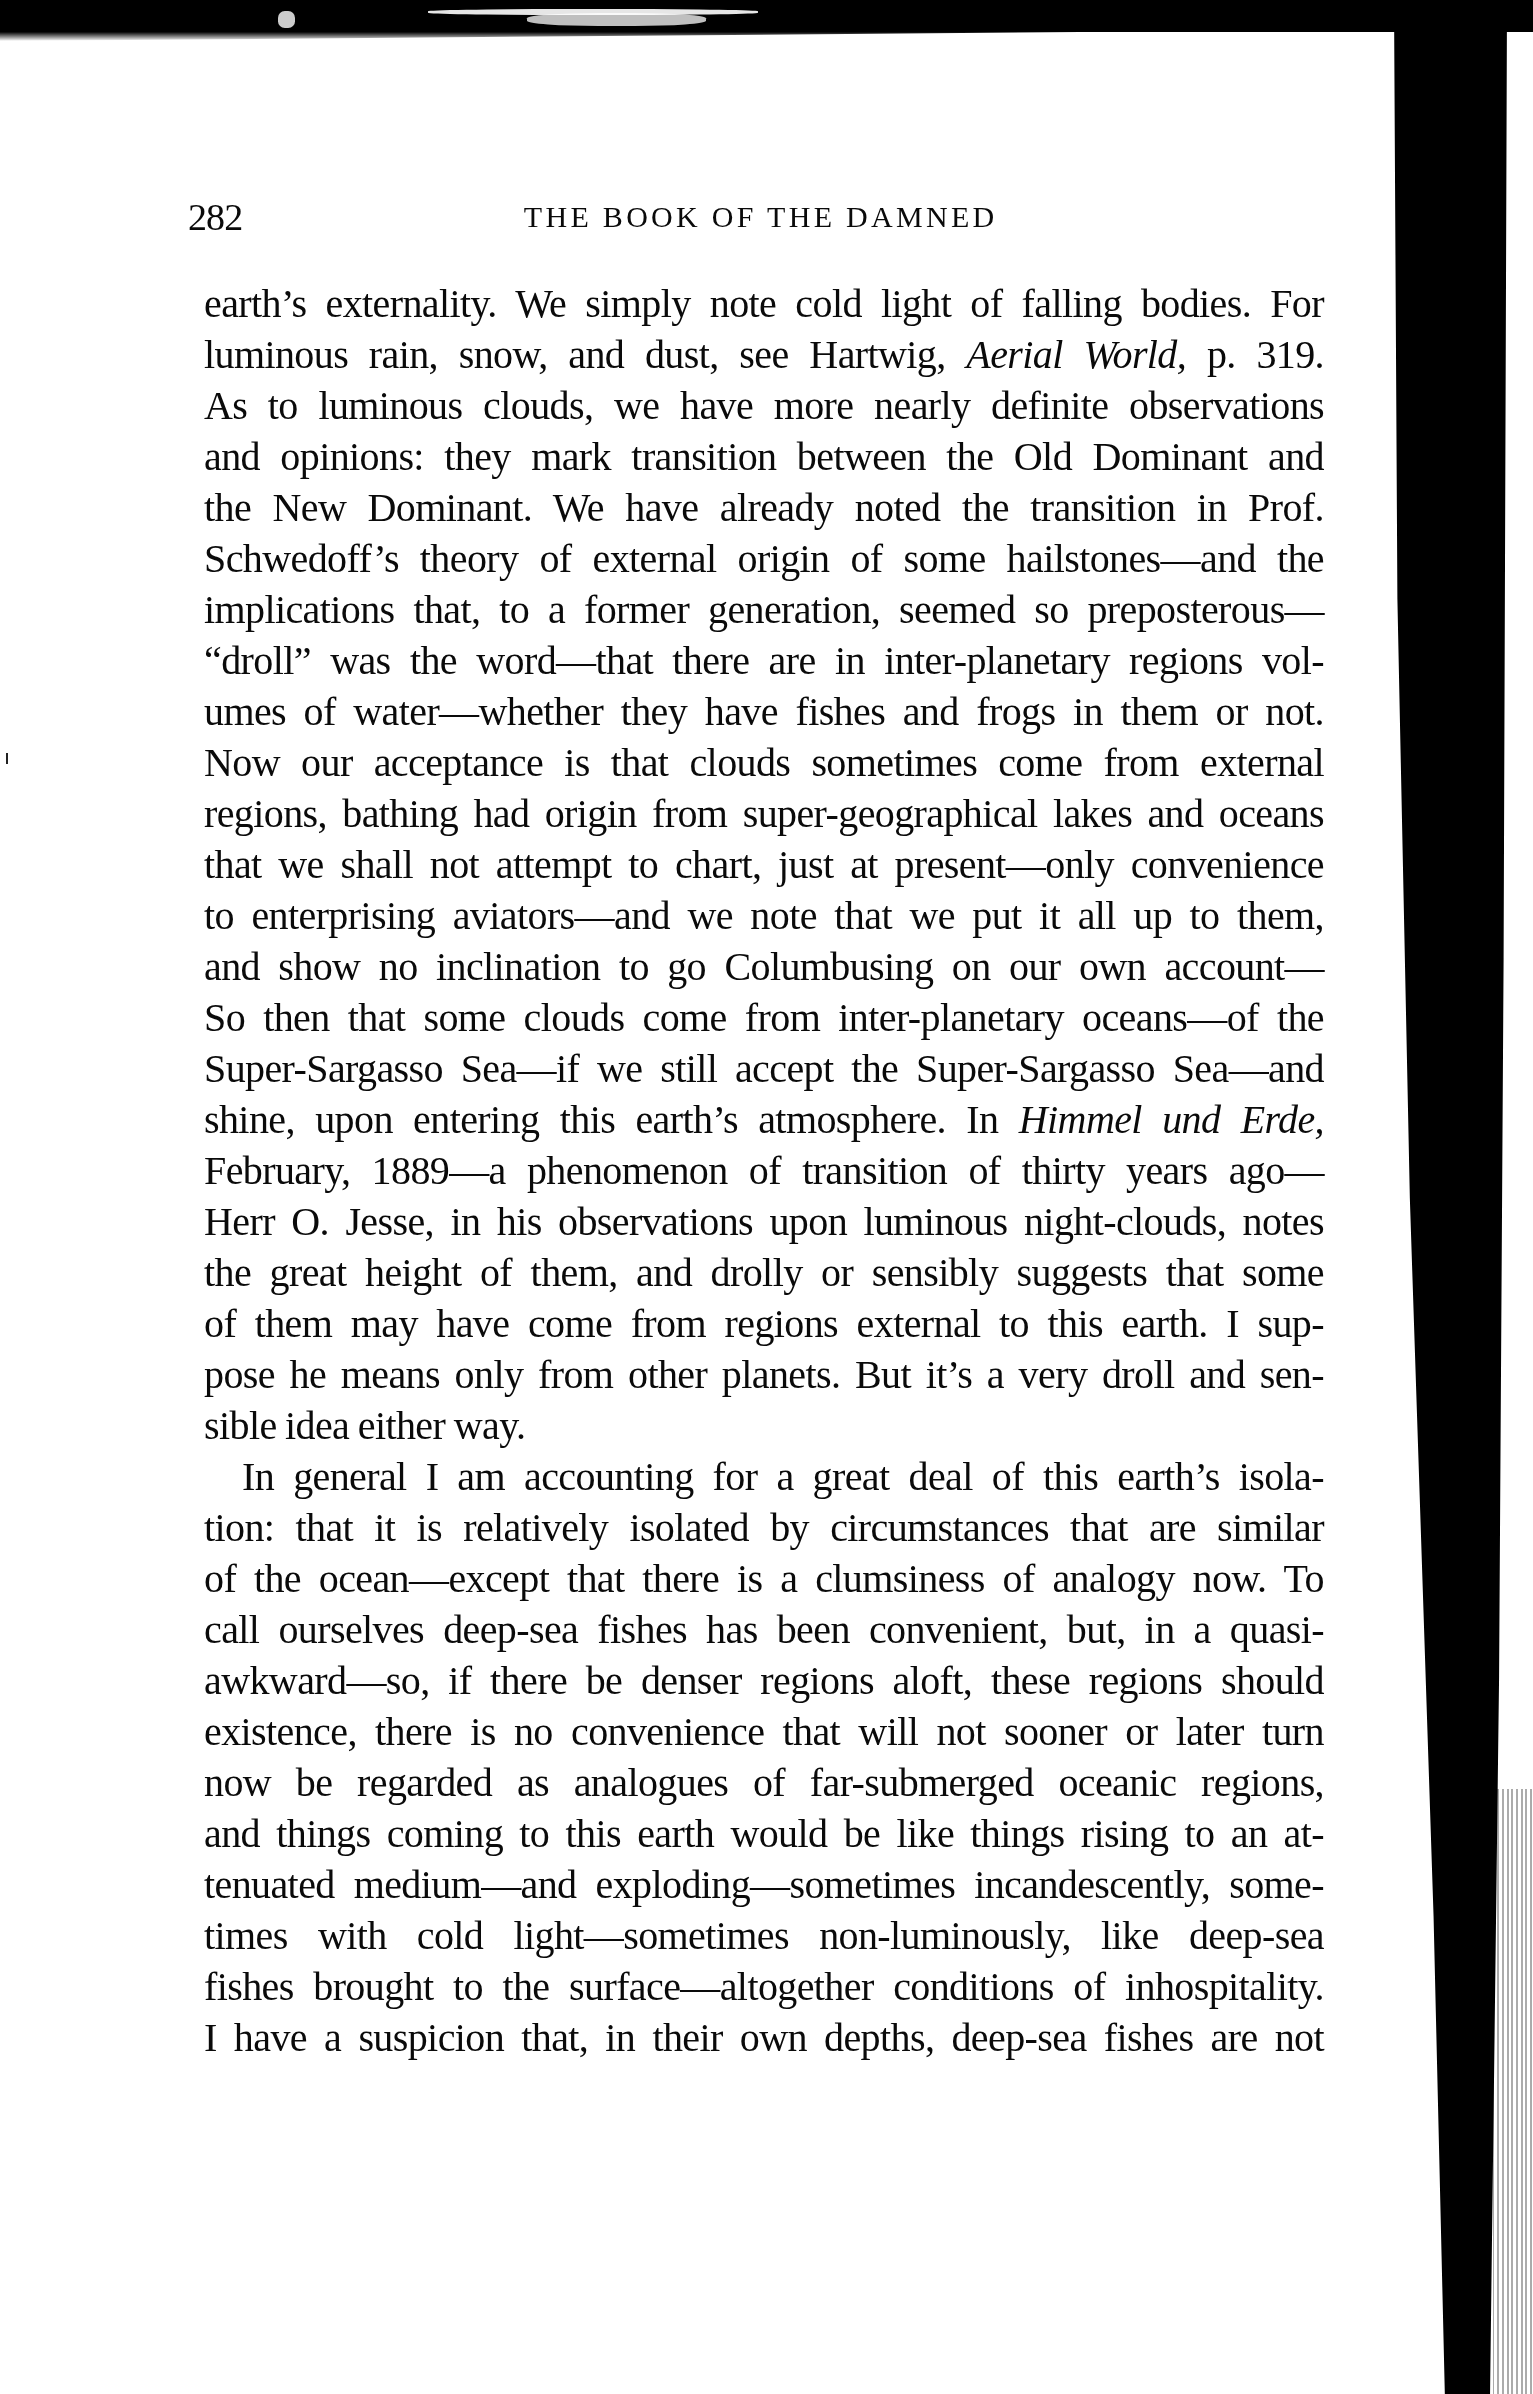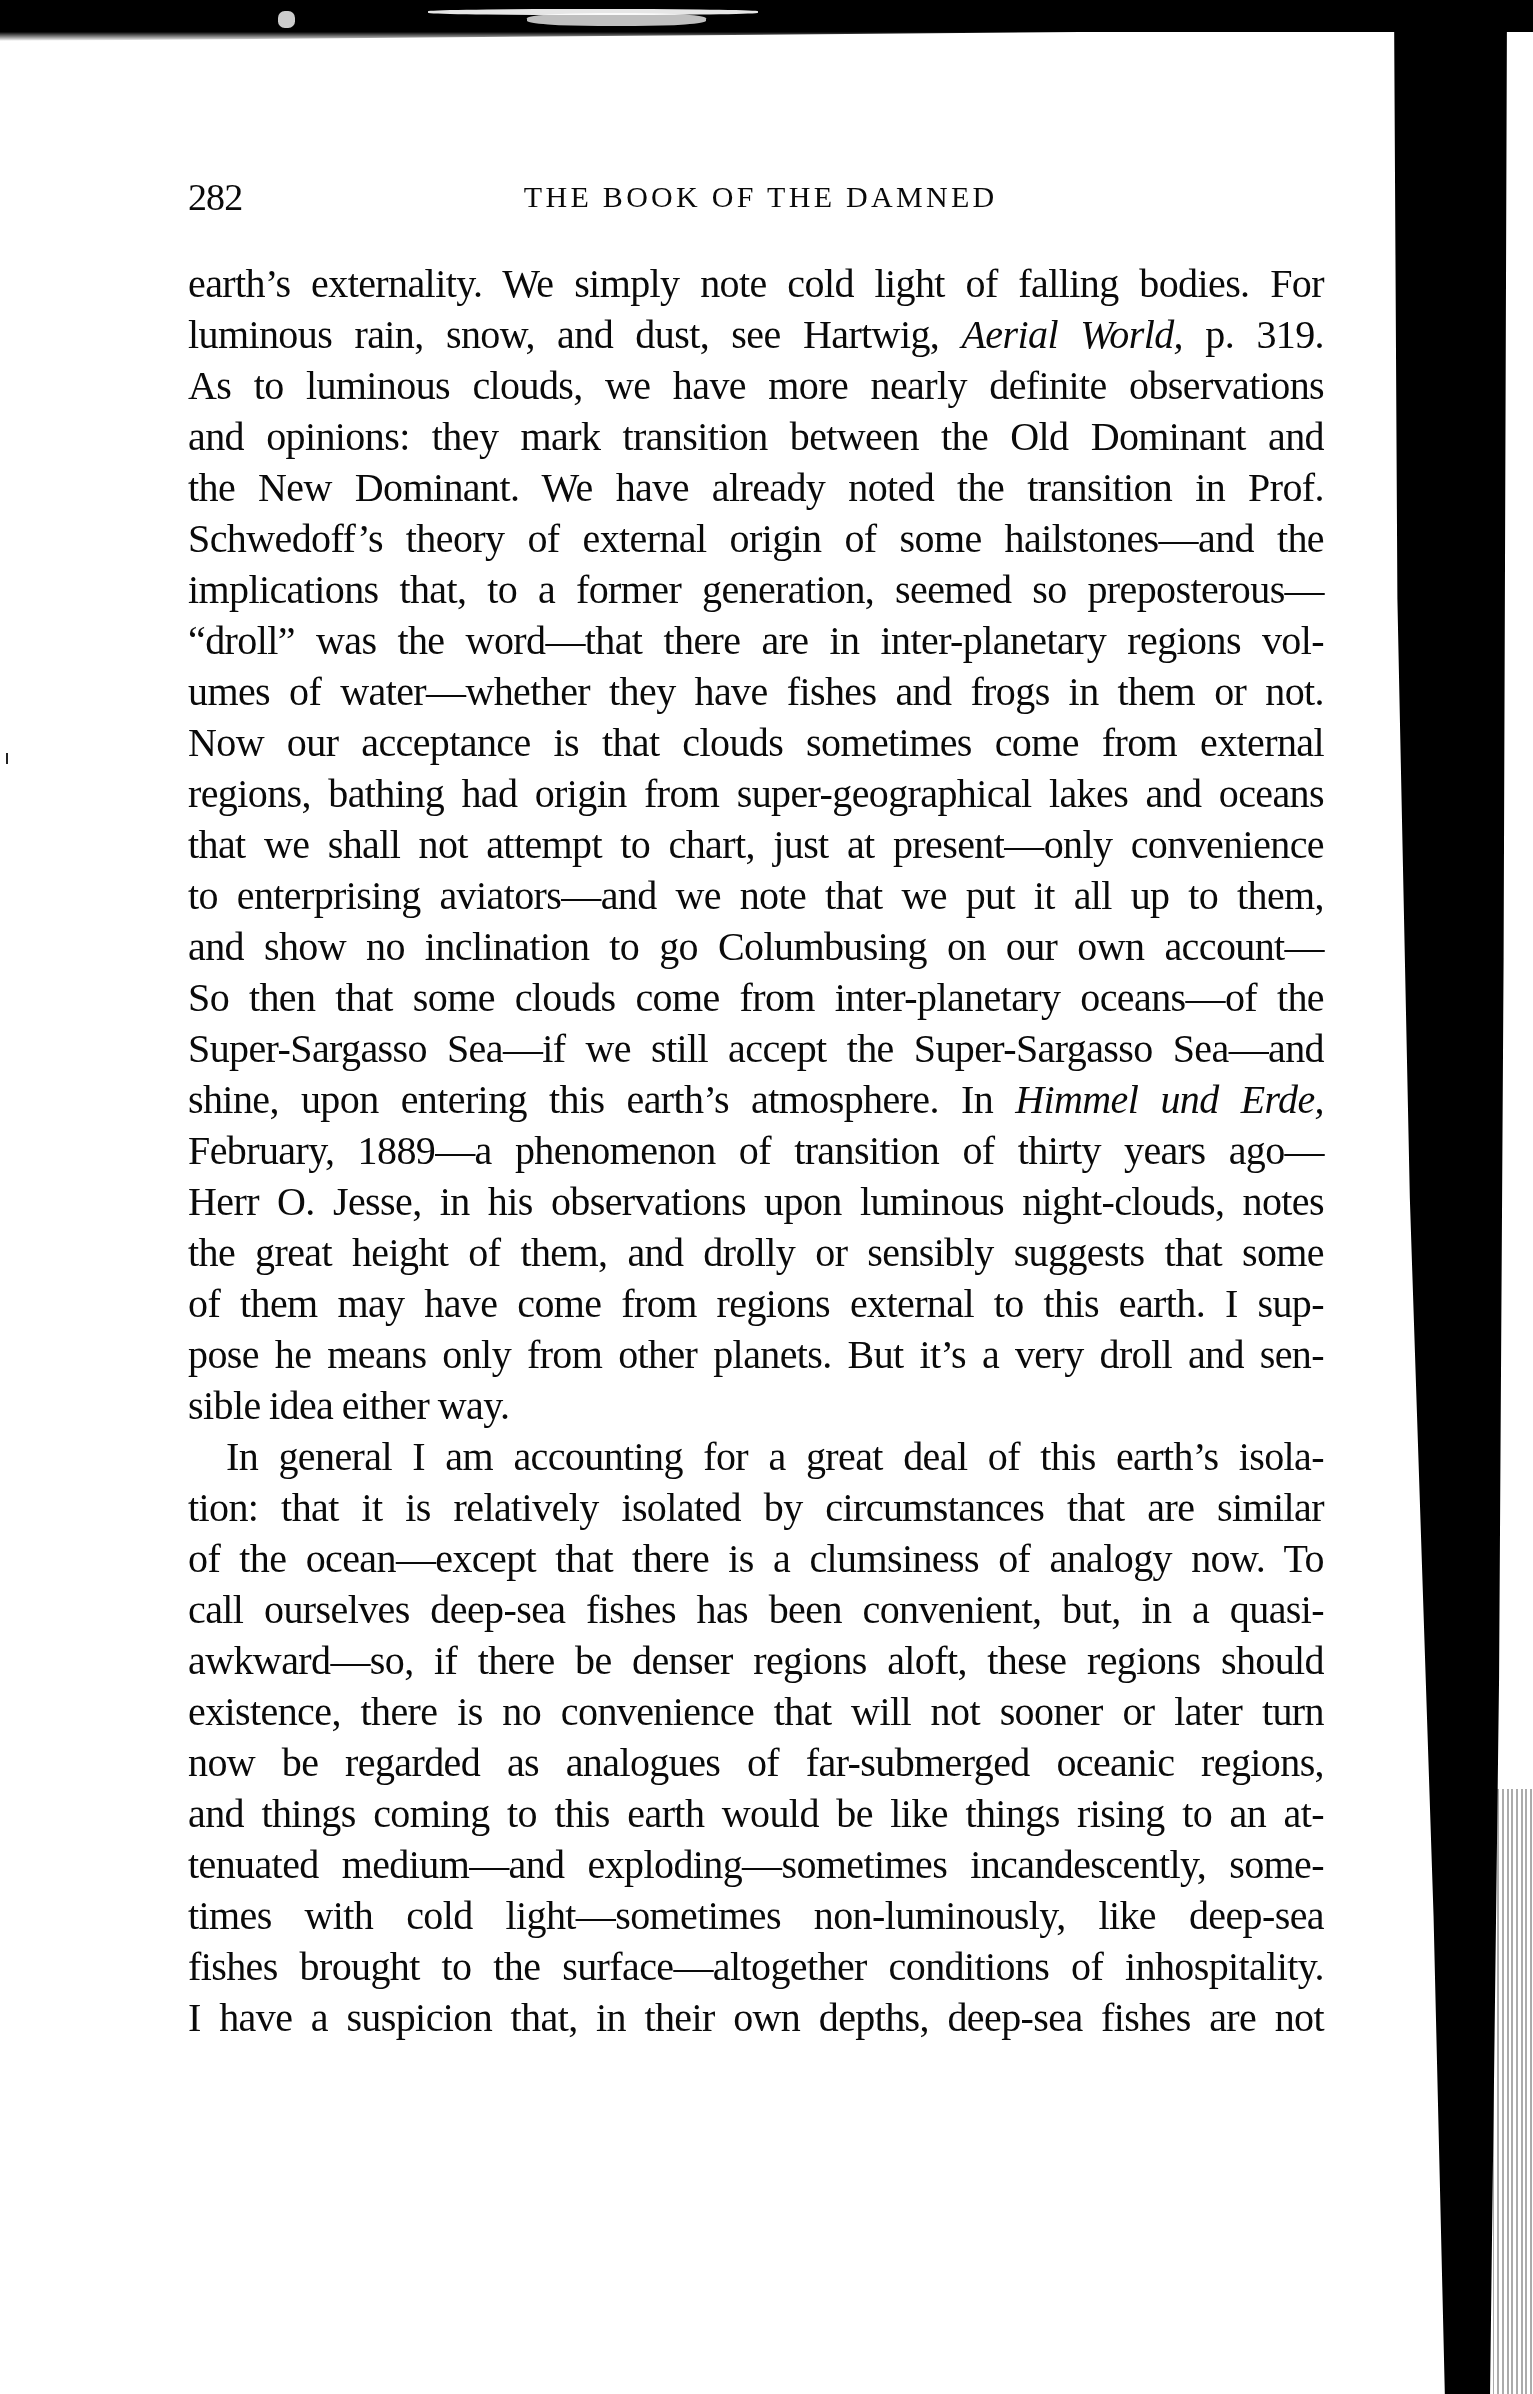--- a/index.html
+++ b/index.html
@@ -32,33 +32,34 @@
   .spine-grain {
     position: absolute; left: 1469px; top: 1789px; width: 65px; height: 605px;
     background: repeating-linear-gradient(90deg, rgba(0,0,0,.55) 0 1.9px, rgba(255,255,255,0) 1.9px 4.7px);
     opacity: .6;
   }
   .margin-mark {
     position: absolute; left: 5.6px; top: 753px; width: 2.8px; height: 11.3px; background: #222;
   }
 
   .page {
-    position: absolute; left: 188px; top: 168px; width: 1136px;
+    position: absolute; left: 188px; top: 188px; width: 1136px;
   }
   .running-head {
     position: relative; height: 58px; font-size: 34px; line-height: 58px;
   }
   .folio { position: absolute; left: 0; top: 0; font-size: 38px; letter-spacing: -0.9px; }
   .head-title {
     position: absolute; left: 0; right: 0; top: 0; text-align: center;
     font-size: 30px; letter-spacing: 3.3px; text-transform: uppercase;
     padding-left: 9.4px;
   }
   .body-text {
     margin-top: 32px;
+    margin-left: 16px;
   }
   .line {
     height: 51px; line-height: 51px; font-size: 40px;
     text-align: justify; text-align-last: justify;
     white-space: nowrap; overflow: visible;
     letter-spacing: -0.6px; word-spacing: -0.9px;
   }
   .line.last { text-align-last: left; }
   .line.indent { text-indent: 38px; }
   .line i { }

